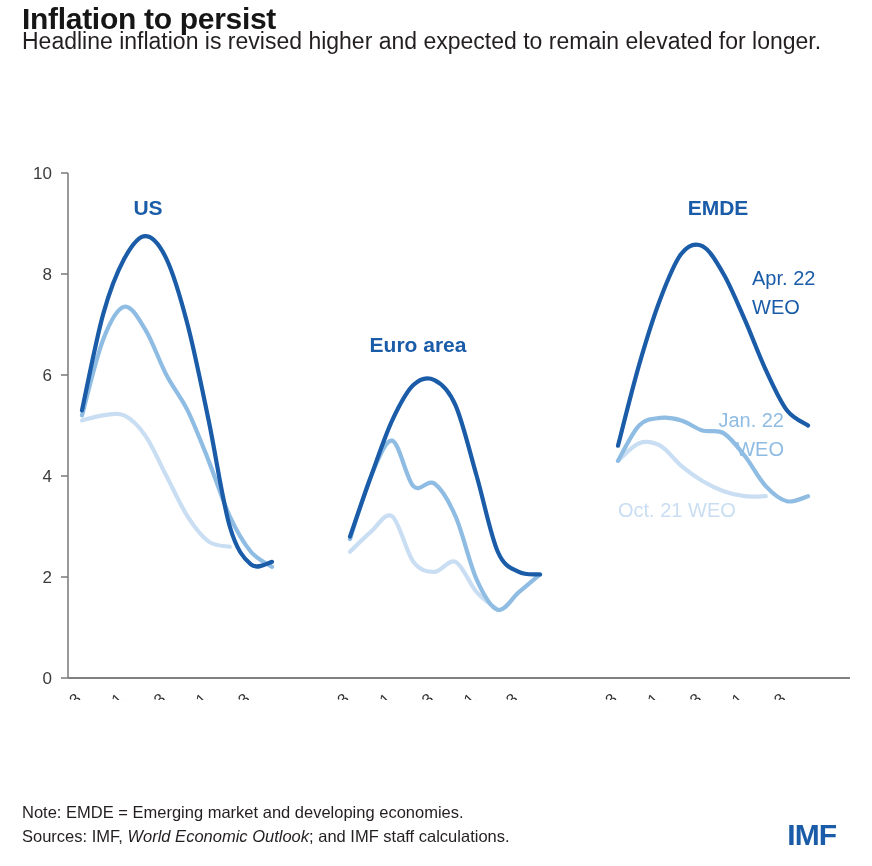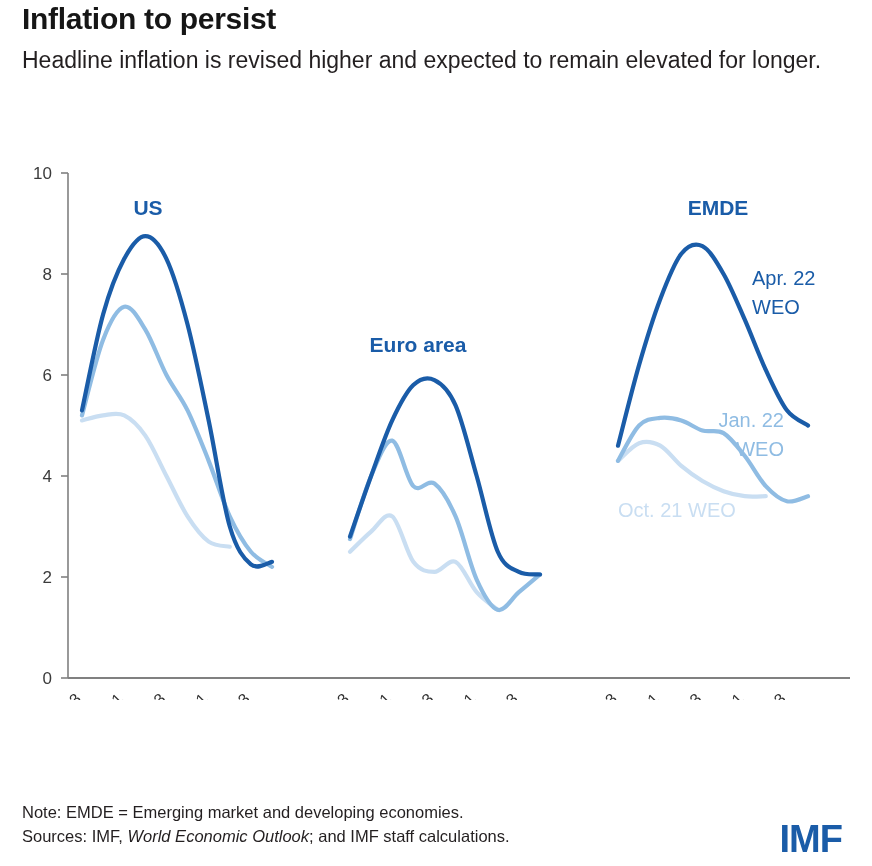--- a/index.html
+++ b/index.html
@@ -12,21 +12,21 @@
     overflow: hidden;
   }
   #root { position: relative; width: 872px; height: 866px; }
 
   .title {
     position: absolute; left: 22px; top: 2px;
     font-size: 30px; font-weight: bold; letter-spacing: -0.3px;
     color: #161616;
   }
   .subtitle {
-    position: absolute; left: 22px; top: 47px; width: 800px;
+    position: absolute; left: 22px; top: 28px; width: 800px;
     font-size: 23px; line-height: 27px; font-weight: normal;
     color: #231f20;
   }
   .units {
     position: absolute; left: 22px; top: 106px;
     font-size: 16px; color: #231f20;
   }
 
   #plot { position: absolute; left: 0; top: 140px; width: 872px; height: 560px; }
   #plot svg { display: block; }
@@ -47,22 +47,22 @@
     font-family: "Liberation Sans", sans-serif;
     font-size: 16px; fill: #333333;
   }
 
   .footer {
     position: absolute; left: 22px; top: 800px;
     font-size: 16.5px; line-height: 24px; color: #231f20;
   }
   .footer em { font-style: italic; }
   .imf-logo {
-    position: absolute; right: 30px; top: 818px;
-    font-size: 38px; font-weight: bold; letter-spacing: -1px;
+    position: absolute; right: 36px; top: 818px;
+    font-size: 30px; font-weight: bold; letter-spacing: -1px;
     color: #1a5ca8;
   }
 </style>
 </head>
 <body>
 
 <div id="root">
 
   <div class="title">Inflation to persist</div>
   <div class="subtitle">Headline inflation is revised higher and expected to remain elevated for longer.</div>

